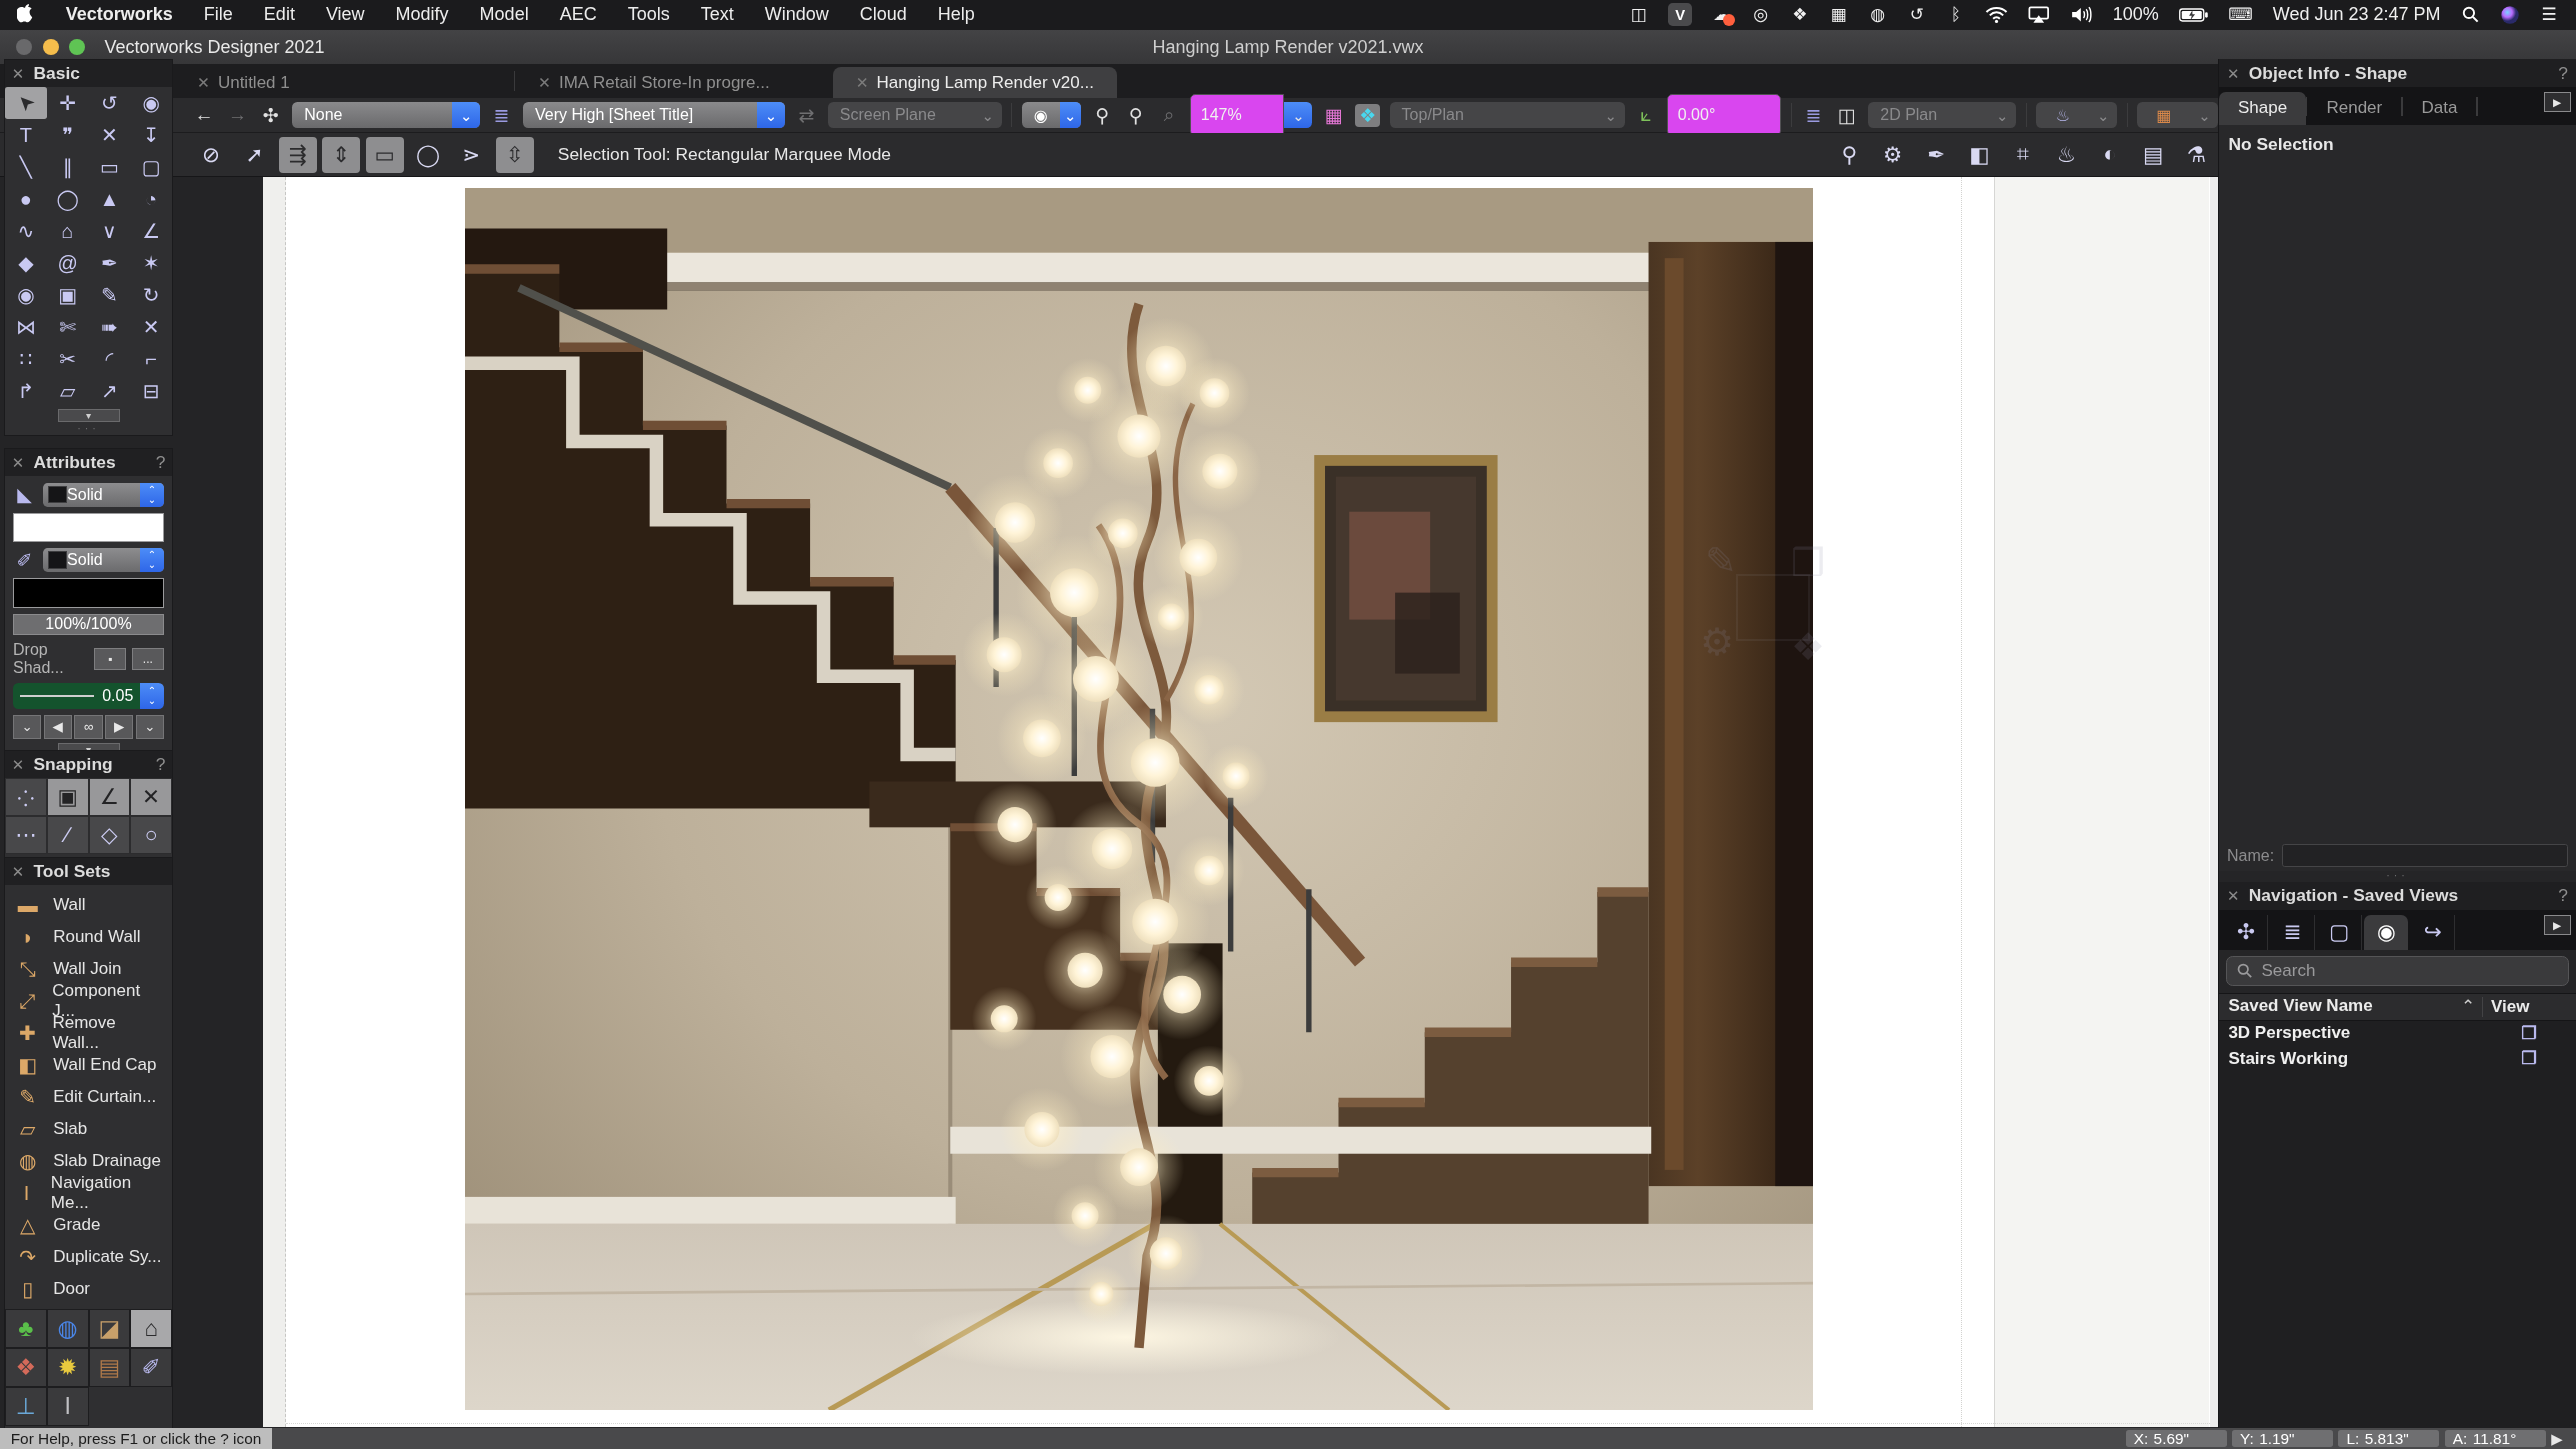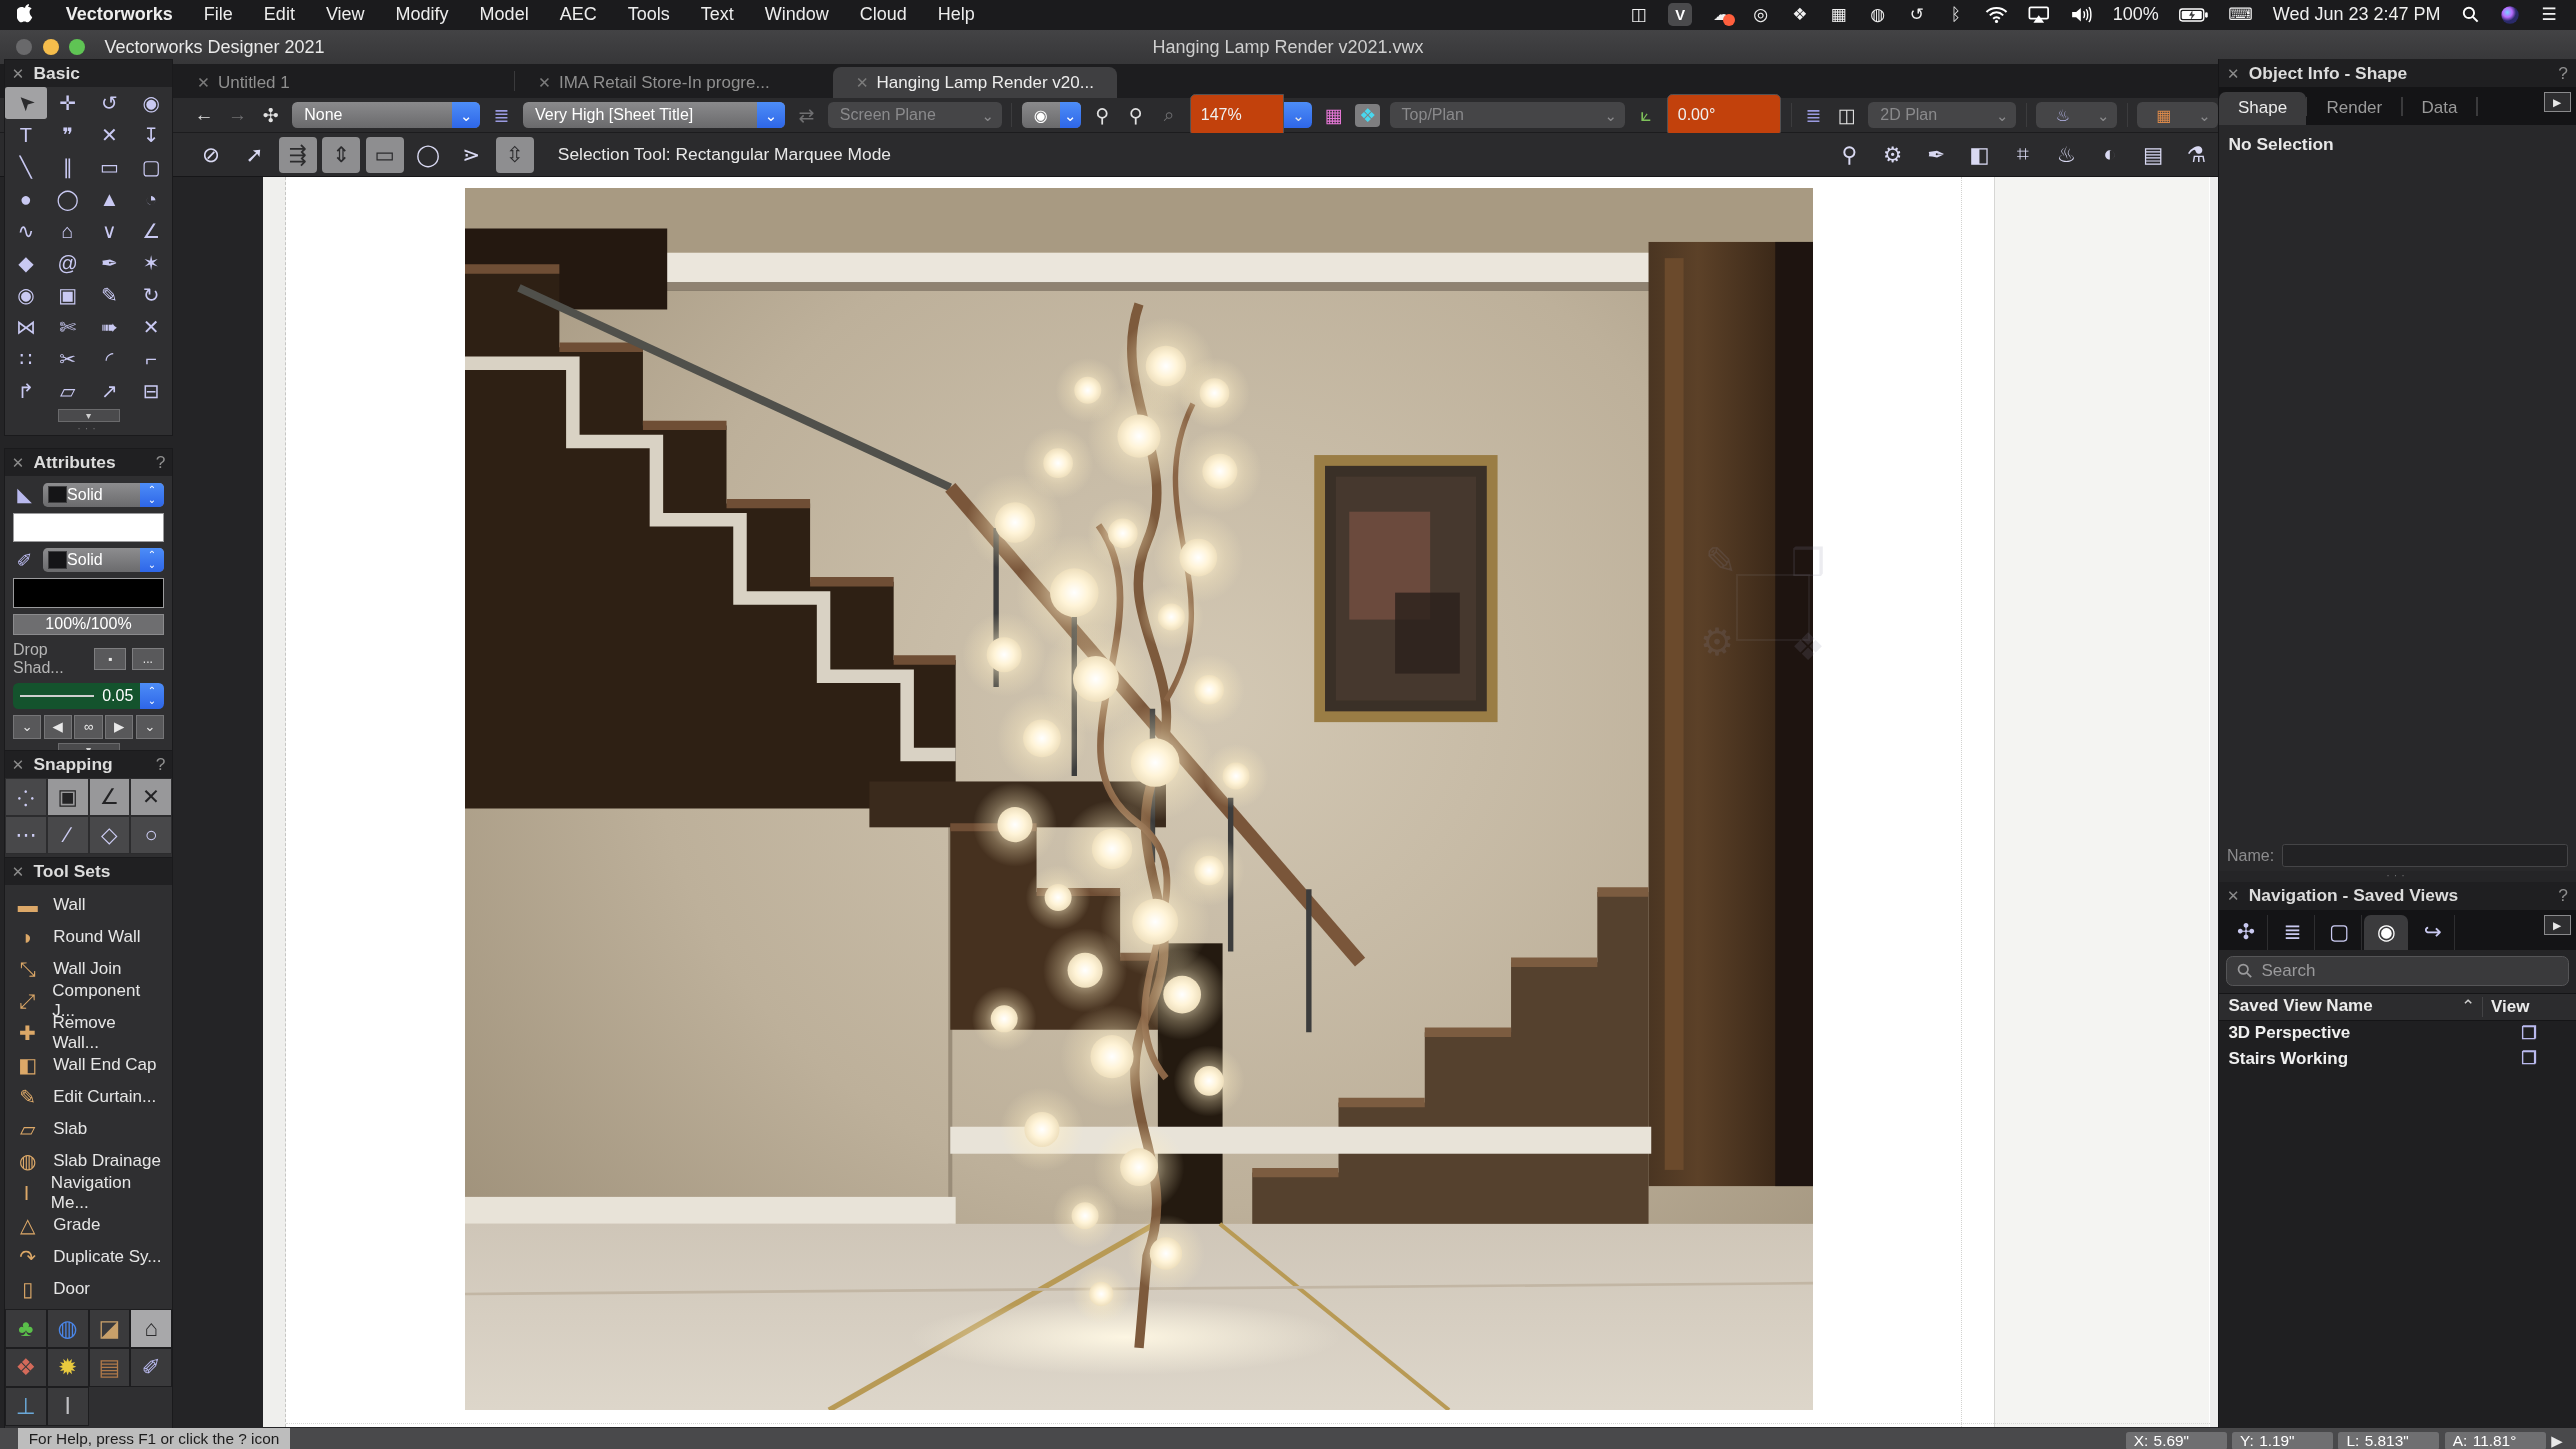--- a/index.html
+++ b/index.html
@@ -42,21 +42,21 @@
   .tb-ico { font-size:19px; color:#e2e2e2; min-width:24px; text-align:center; }
   .tb-ico.dim { color:#6f6f71; }
   .tb-ico.pink { color:#e878d8; } .tb-ico.cyan { color:#49d8ee; background:#7e7e80; border-radius:4px; padding:0 4px; }
   .tb-ico.purple { color:#9a9ae0; }
   .dropdown { height:25.5px; display:flex; align-items:center; border-radius:5.4px; overflow:hidden;
     background:linear-gradient(#8a8a8c,#6a6a6c); font-size:16px; color:#fff; }
   .dropdown .dd-label { padding:0 12px; white-space:nowrap; }
   .dropdown .dd-btn { width:28px; height:100%; background:linear-gradient(#4d8df7,#2e66e8); display:flex; align-items:center; justify-content:center; color:#fff; font-size:14.8px; }
   .dropdown.disabled { background:#454547; color:#8a8a8c; }
   .dropdown.disabled .dd-btn { background:transparent; color:#8a8a8c; }
-  .numbox { height:42px; background:#c2410c; border:0.7px solid #515153; border-radius:5.4px 0 0 5.4px; color:#f0f0f0;
+  .numbox { height:42px; background:#d946ef; border:0.7px solid #515153; border-radius:5.4px 0 0 5.4px; color:#f0f0f0;
     font-size:16px; display:flex; align-items:center; padding:0 9.4px; }
   .numwrap { display:flex; align-items:center; }
   .numwrap .dd-btn { width:28px; height:25.5px; background:linear-gradient(#4d8df7,#2e66e8); border-radius:0 5.4px 5.4px 0; display:flex; align-items:center; justify-content:center; font-size:14.8px; }
   .tb-sep { width:1.3px; height:24px; background:#3c3c3e; }
   .tb-tri { color:#fff; font-size:20px; margin-left:6.7px; }
 
   
   #modebar { position:absolute; left:0; top:133px; width:2576px; height:44px; background:#2b2b2d;
     border-bottom:1.3px solid #161618; display:flex; align-items:center; gap:6.7px; padding:0 13.4px 0 192px; }
   .mode-ico { width:38px; height:36px; display:flex; align-items:center; justify-content:center;
@@ -149,21 +149,21 @@
   .nt-head { height:28px; display:flex; align-items:center; background:#2c2c2e; border-top:0.7px solid #151517; border-bottom:0.7px solid #151517; font-size:17px; font-weight:bold; color:#ececec; }
   .nt-col1 { flex:1; padding-left:9.4px; display:flex; gap:6.7px; }
   .nt-sort { margin-left:auto; margin-right:6.7px; color:#cfcfcf; font-weight:normal; }
   .nt-col2 { width:94px; border-left:1.3px solid #434345; padding-left:8px; }
   .nt-row { height:25.5px; display:flex; align-items:center; font-size:17px; font-weight:bold; color:#f0f0f0; }
   .nt-row .rname { flex:1; padding-left:9.4px; font-weight:bold; }
   .nt-row .rview { width:94px; text-align:center; color:#b9b9ee; font-size:17.4px; }
   #nav-rest { height:376px; background:#1f1f21; }
 
   
-  #statusbar { position:absolute; left:0; top:1428px; width:2576px; height:21.5px; background:#49494b; display:flex; align-items:flex-end;padding-left:18px; }
+  #statusbar { position:absolute; left:0; top:1428px; width:2576px; height:21.5px; background:#49494b; display:flex; align-items:center; }
   #help-chip { height:21.5px; background:#bdbdbd; color:#1c1c1c; font-size:15.4px; display:flex; align-items:center; padding:0 10.7px; }
   #coords { margin-left:auto; display:flex; align-items:center; gap:5.4px; margin-right:13.4px; }
   .coord { min-width:101px; height:17.4px; background:#6f6f71; border-radius:2.7px; color:#fff; font-size:15.4px; display:flex; align-items:center; padding:0 8px; gap:5.4px; }
   #coord-play { color:#e8e8e8; font-size:14.8px; }
 </style>
 </head>
 <body>
 
 <div id="menubar">
   <div id="menu-left">

